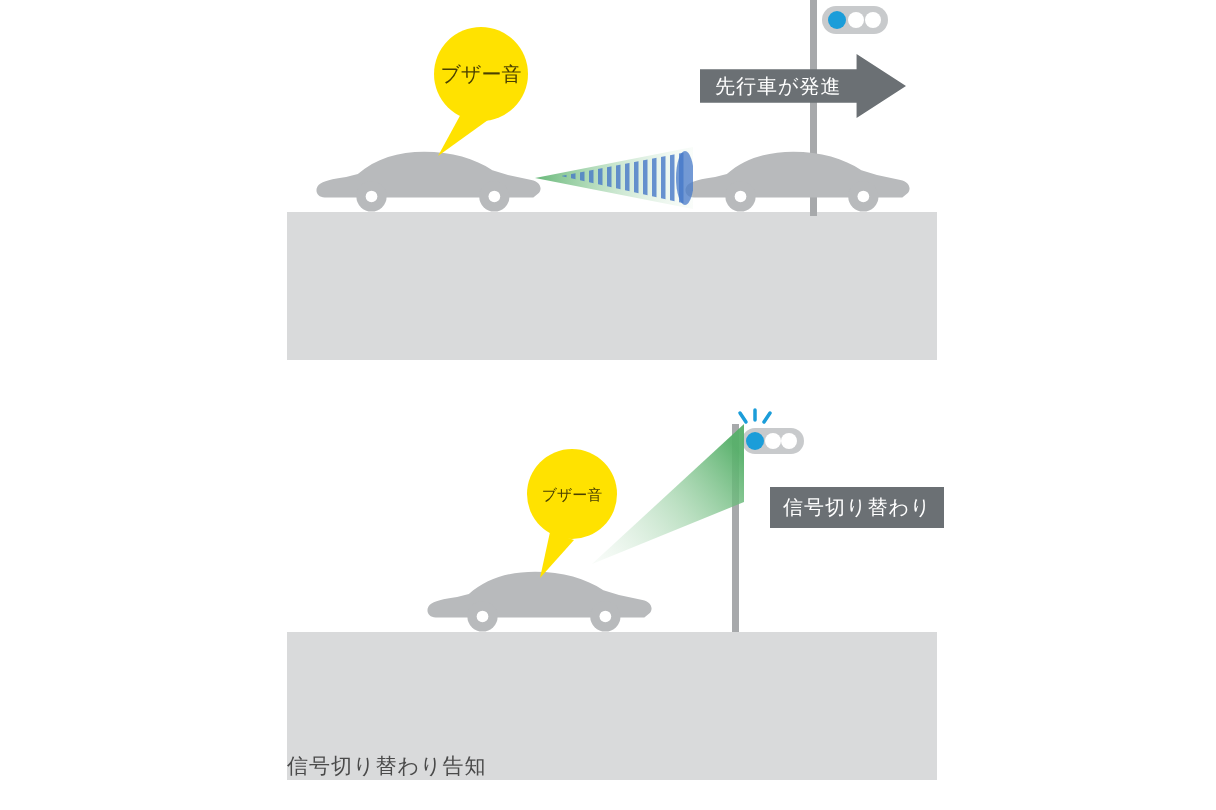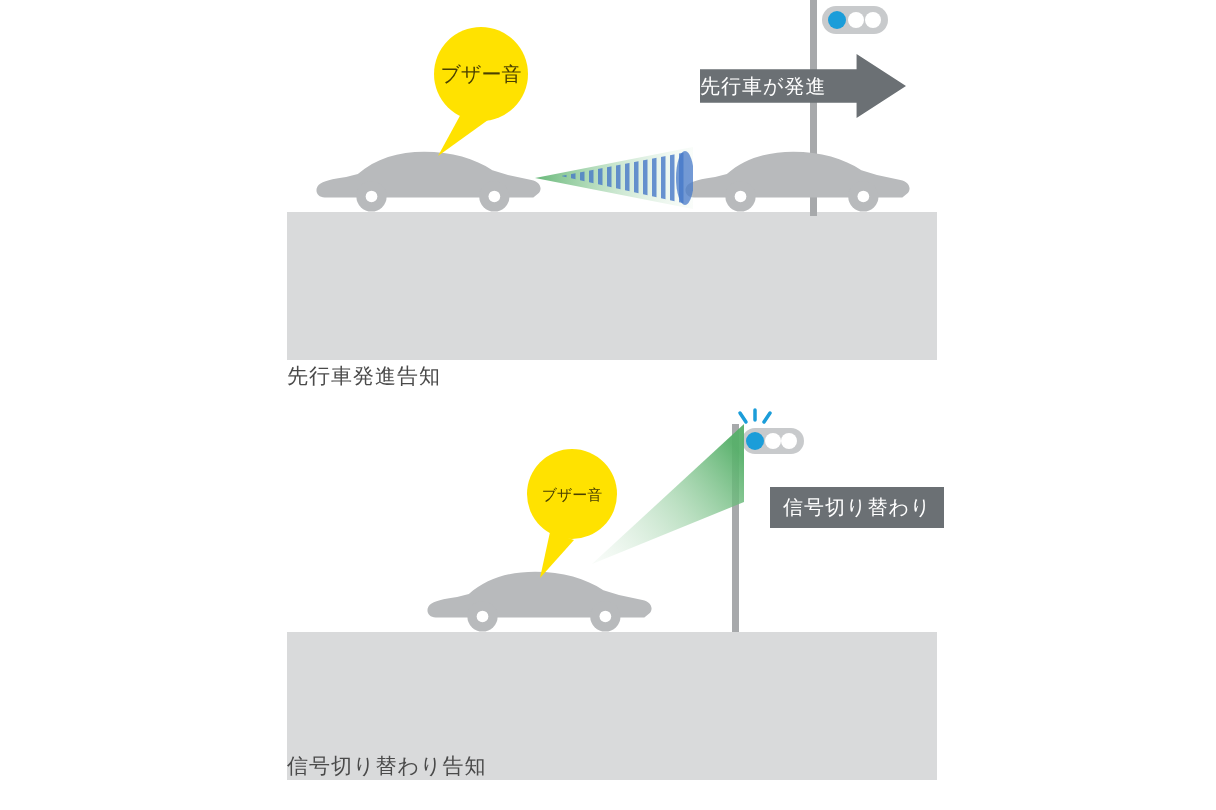--- a/index.html
+++ b/index.html
@@ -32,20 +32,21 @@
     width: 206px;
     height: 64px;
     background: #6b7074;
     clip-path: polygon(0 24%, 76% 24%, 76% 0, 100% 50%, 76% 100%, 76% 76%, 0 76%);
     display: flex;
     align-items: center;
   }
   .block-arrow .arrow-text {
     display: block;
     width: 76%;
+    text-align: center;
     color: #ffffff;
     font-size: 20px;
     letter-spacing: 1px;
     white-space: nowrap;
   }
   .signal-label {
     background: #6b7074;
     color: #ffffff;
     font-size: 20px;
     letter-spacing: 1px;
@@ -109,21 +110,20 @@
   <div class="abs block-arrow" style="left:700px; top:54px;">
     <span class="arrow-text">先行車が発進</span>
   </div>
 
   <svg class="abs" style="left:426px; top:26px;" width="110" height="135" viewBox="0 0 110 135">
     <polygon points="36,86 62,94 12,130" fill="#ffe200"></polygon>
     <circle cx="55" cy="48" r="47" fill="#ffe200"></circle>
     <text x="55" y="55" font-size="20" class="bubble-text">ブザー音</text>
   </svg>
 
-  <div class="abs caption" style="left:287px; top:362px;">先行車発進告知</div>
 
   <div class="abs ground" style="left:287px; top:632px;"></div>
 
   <svg class="abs" style="left:726px; top:408px;" width="100" height="226" viewBox="0 0 100 226">
     <rect x="6" y="16" width="7" height="208" fill="#a7a9ab"></rect>
     <g stroke="#1b9dd9" stroke-width="3.5" stroke-linecap="round">
       <line x1="20" y1="14" x2="14" y2="5"></line>
       <line x1="29" y1="12" x2="29" y2="2"></line>
       <line x1="38" y1="14" x2="44" y2="5"></line>
     </g>

